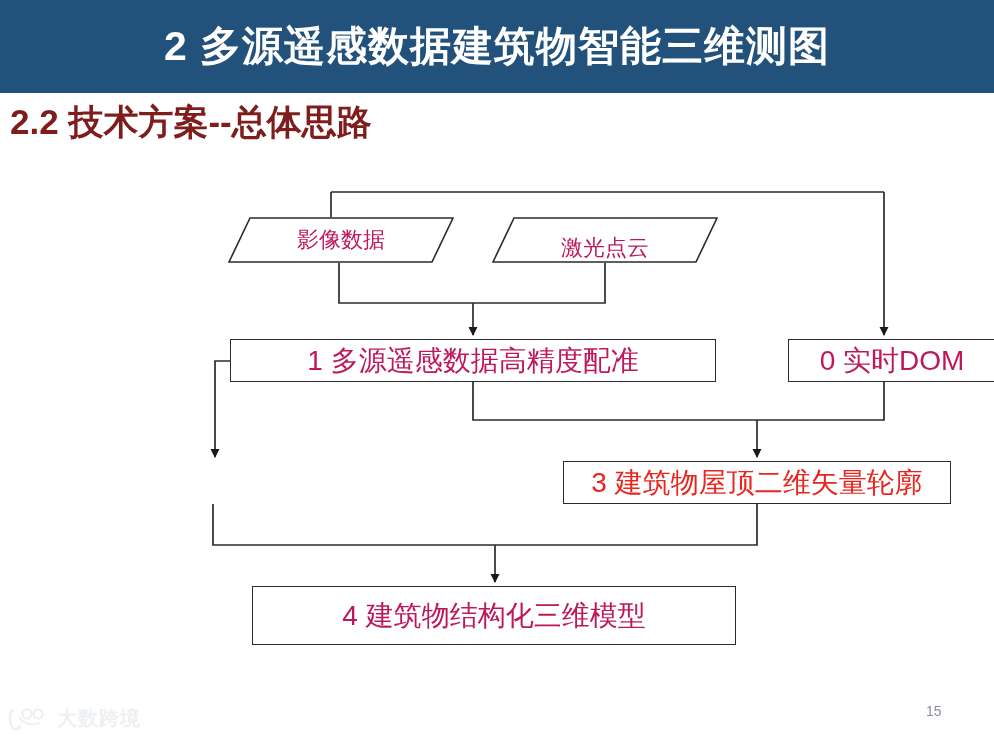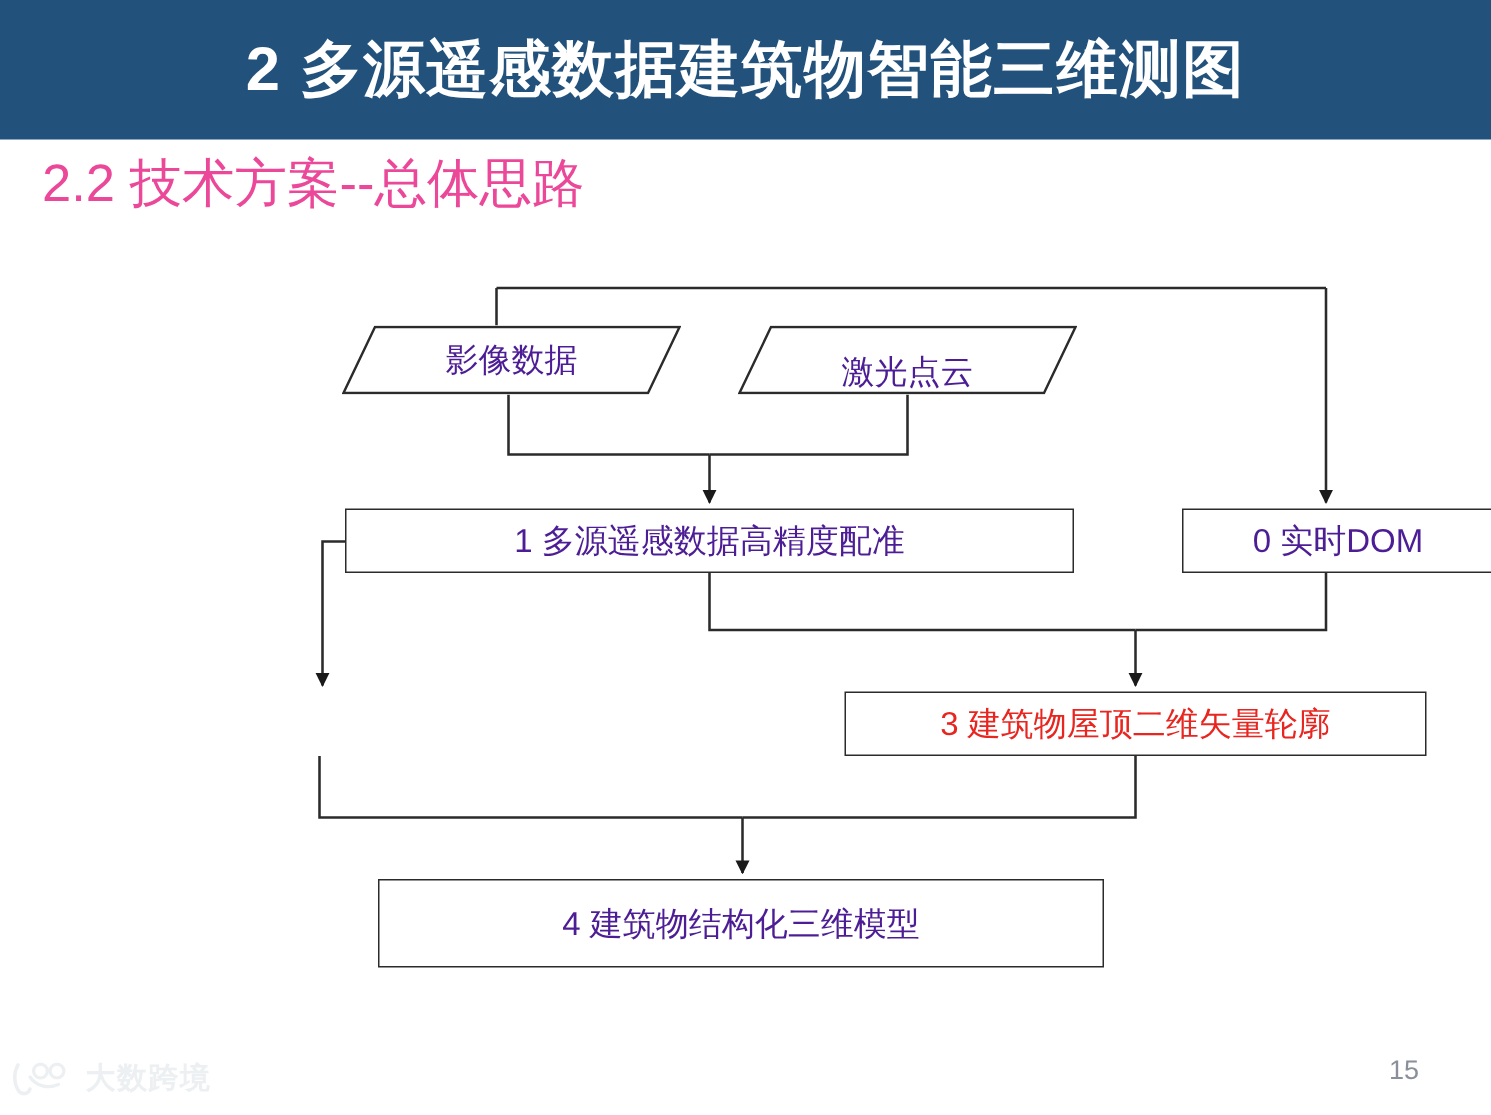--- a/index.html
+++ b/index.html
@@ -39,51 +39,51 @@
     color: #ffffff;
     font-size: 41px;
     font-weight: bold;
     letter-spacing: 1px;
     white-space: nowrap;
   }
 
   
   #sub-title {
     position: absolute;
-    left: 28px;
+    left: 10px;
     top: 99px;
-    color: #ec4899;
+    color: #7f1d1d;
     font-size: 35px;
-    font-weight: normal;
+    font-weight: bold;
     white-space: nowrap;
     letter-spacing: 0px;
   }
 
   
   #flowchart-svg {
     position: absolute;
     left: 0;
     top: 0;
     width: 994px;
     height: 743px;
   }
 
   .node {
     position: absolute;
     box-sizing: border-box;
     display: flex;
     align-items: center;
     justify-content: center;
     background: #ffffff;
-    color: #4c1d95;
+    color: #be185d;
     white-space: nowrap;
   }
   .rect-node {
     border: 1.6px solid #2b2b2b;
-    font-size: 22px;
+    font-size: 28px;
   }
   .para-node {
     font-size: 22px;
   }
   .para-node .para-shape {
     position: absolute;
     left: 0;
     top: 0;
     width: 100%;
     height: 100%;
@@ -123,21 +123,21 @@
     font-size: 20px;
     font-weight: bold;
     letter-spacing: 1px;
     white-space: nowrap;
   }
   #page-number {
     position: absolute;
     left: 926px;
     top: 703px;
     color: #8a9099;
-    font-size: 18px;
+    font-size: 14px;
     white-space: nowrap;
     text-align: center;
   }
 </style>
 </head>
 <body>
 
 <div id="slide">
 
   <div id="header-banner"></div>

